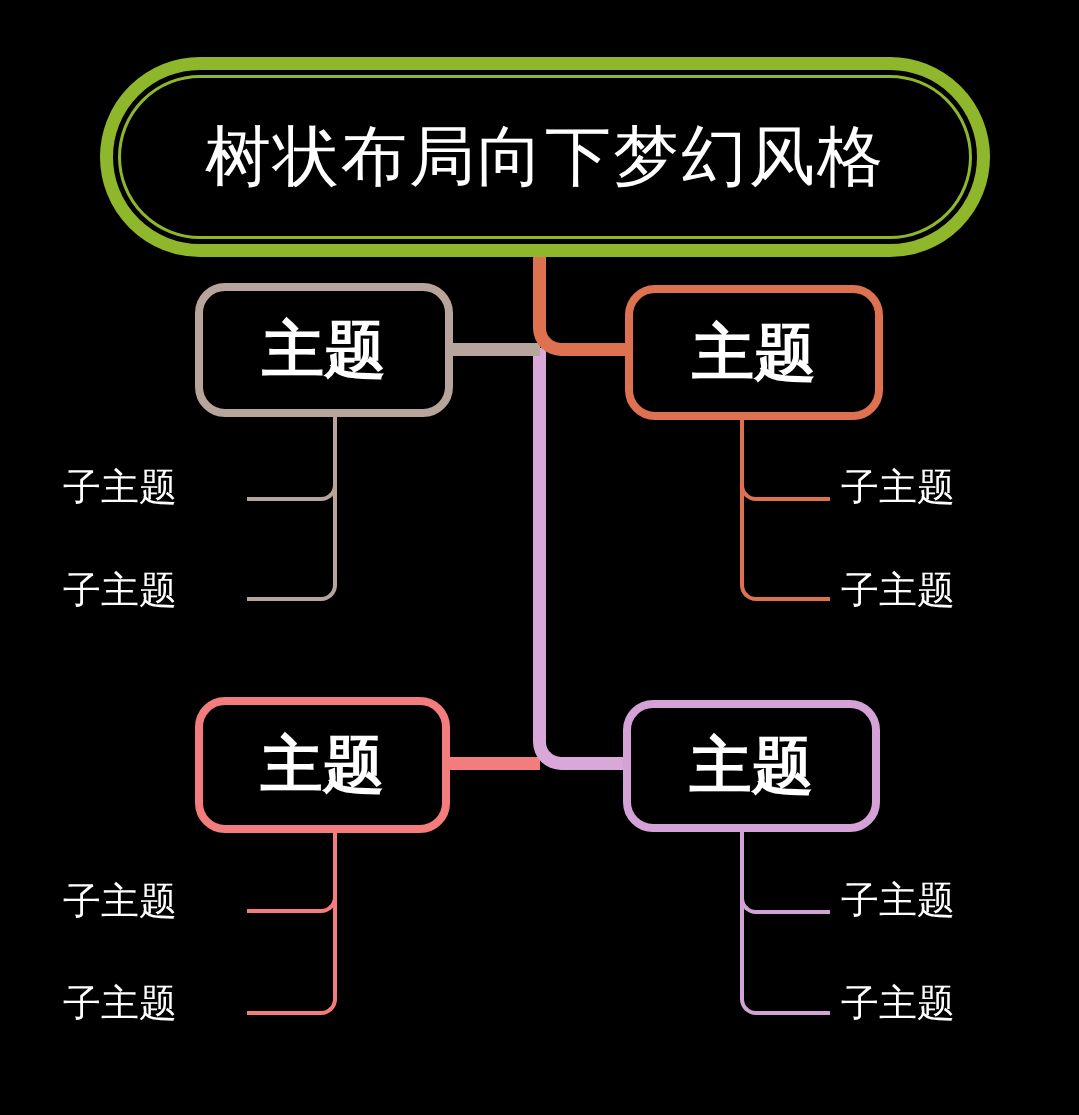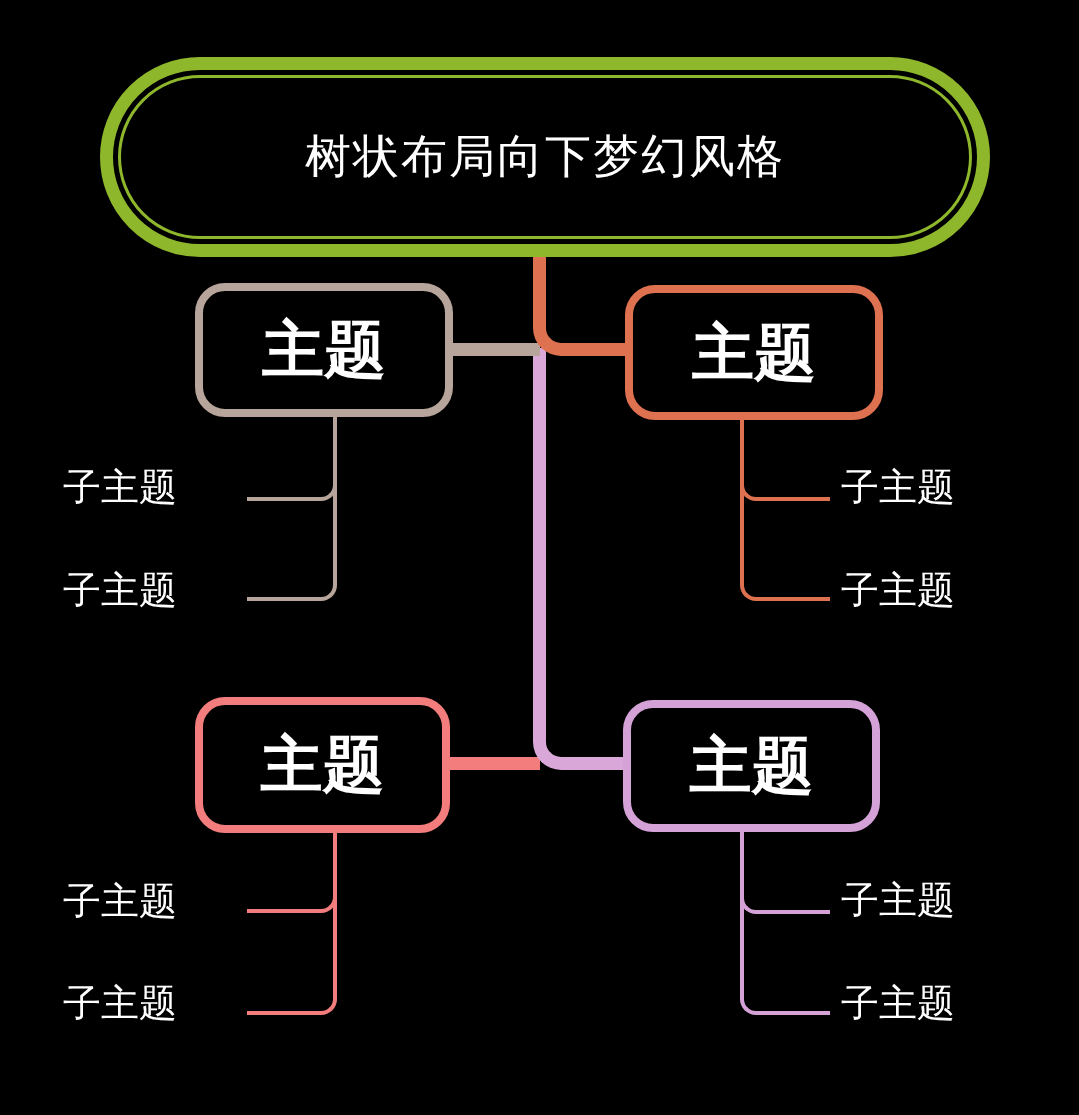--- a/index.html
+++ b/index.html
@@ -31,21 +31,21 @@
   .bl-e1{left:247px;top:895px;height:18px;}
   .bl-e2{left:247px;top:909px;height:106px;}
   .br-drop{left:740px;top:830px;height:84px;}
   .br-e1{left:740px;top:896px;height:18px;}
   .br-e2{left:740px;top:910px;height:105px;}
   
   .root{position:absolute;left:100px;top:57px;width:890px;height:200px;
     border:13px solid;border-radius:100px;background:#000;
     display:flex;align-items:center;justify-content:center;}
   .root-inner{position:absolute;inset:5px;border:3px solid;border-radius:86px;pointer-events:none;}
-  .root-label{position:relative;color:#fff;font-size:46px;font-weight:400;
+  .root-label{position:relative;color:#fff;font-size:66px;font-weight:400;
     letter-spacing:2px;white-space:nowrap;font-family:"Liberation Serif",serif;text-align:center;}
   .topic{position:absolute;background:#000;border:8px solid;border-radius:30px;
     display:flex;align-items:center;justify-content:center;}
   .topic-tl{left:195px;top:283px;width:258px;height:134px;}
   .topic-tr{left:625px;top:285px;width:258px;height:135px;}
   .topic-bl{left:195px;top:697px;width:255px;height:136px;}
   .topic-br{left:623px;top:700px;width:257px;height:132px;}
   .topic-label{color:#fff;font-size:62px;font-weight:700;white-space:nowrap;
     font-family:"Liberation Serif",serif;}
   

